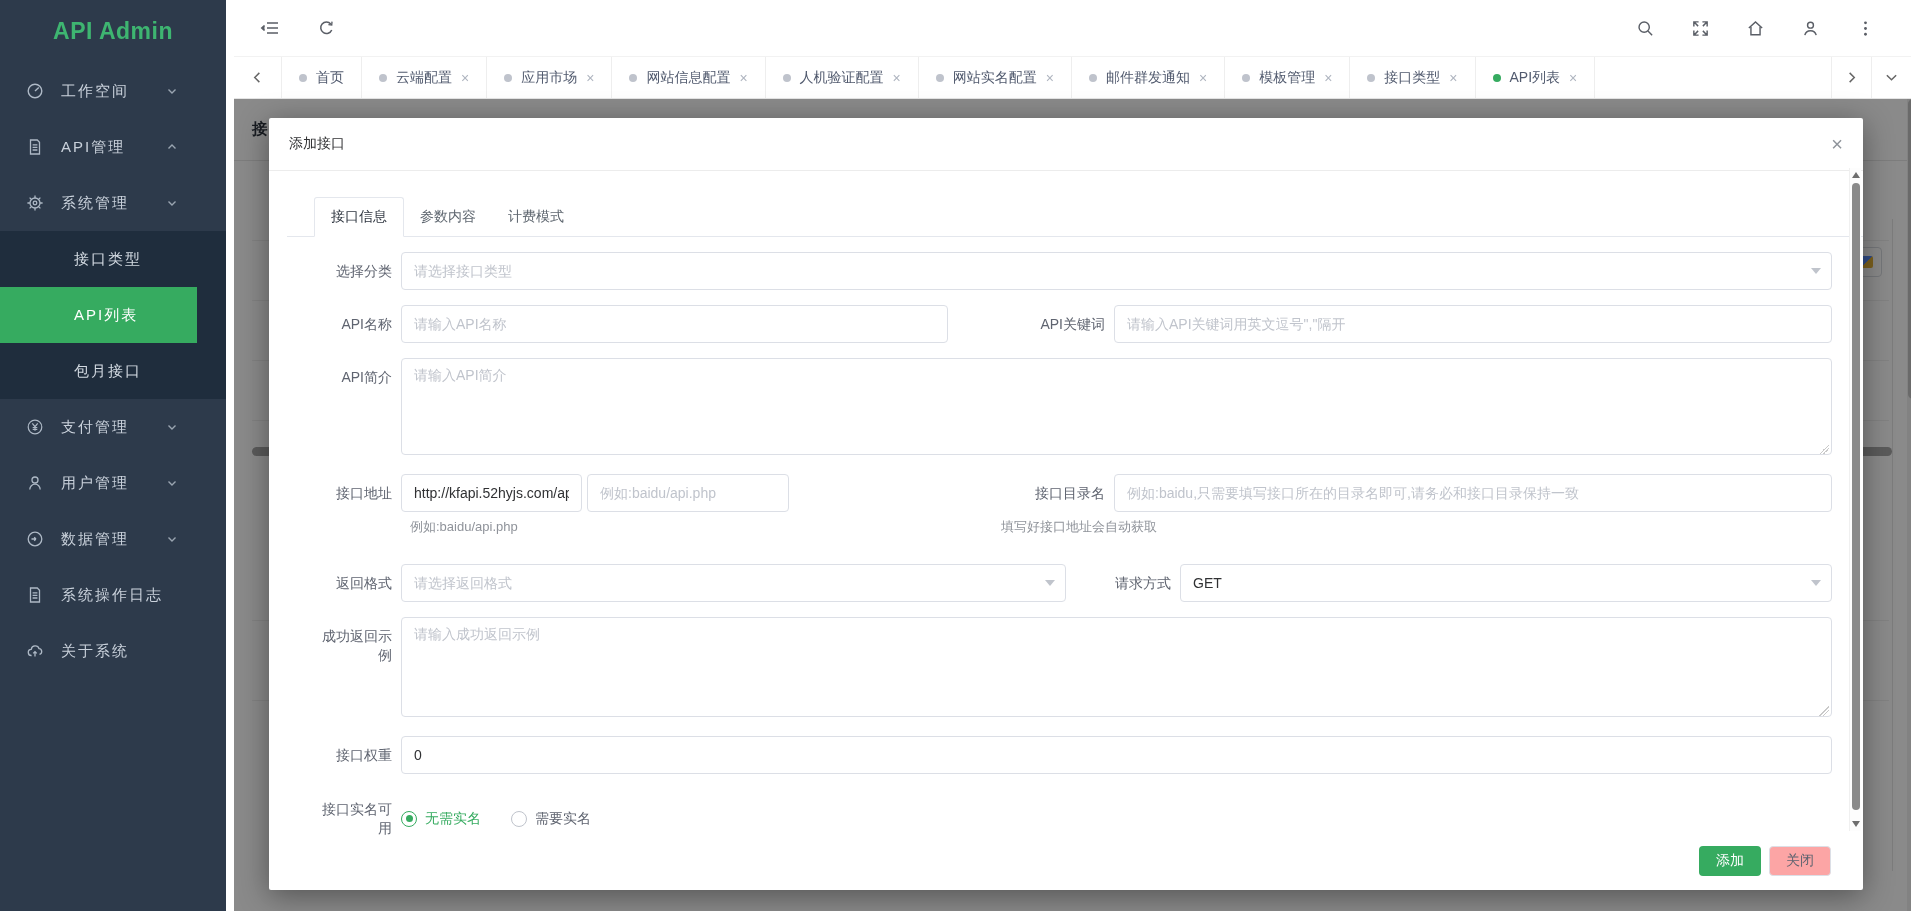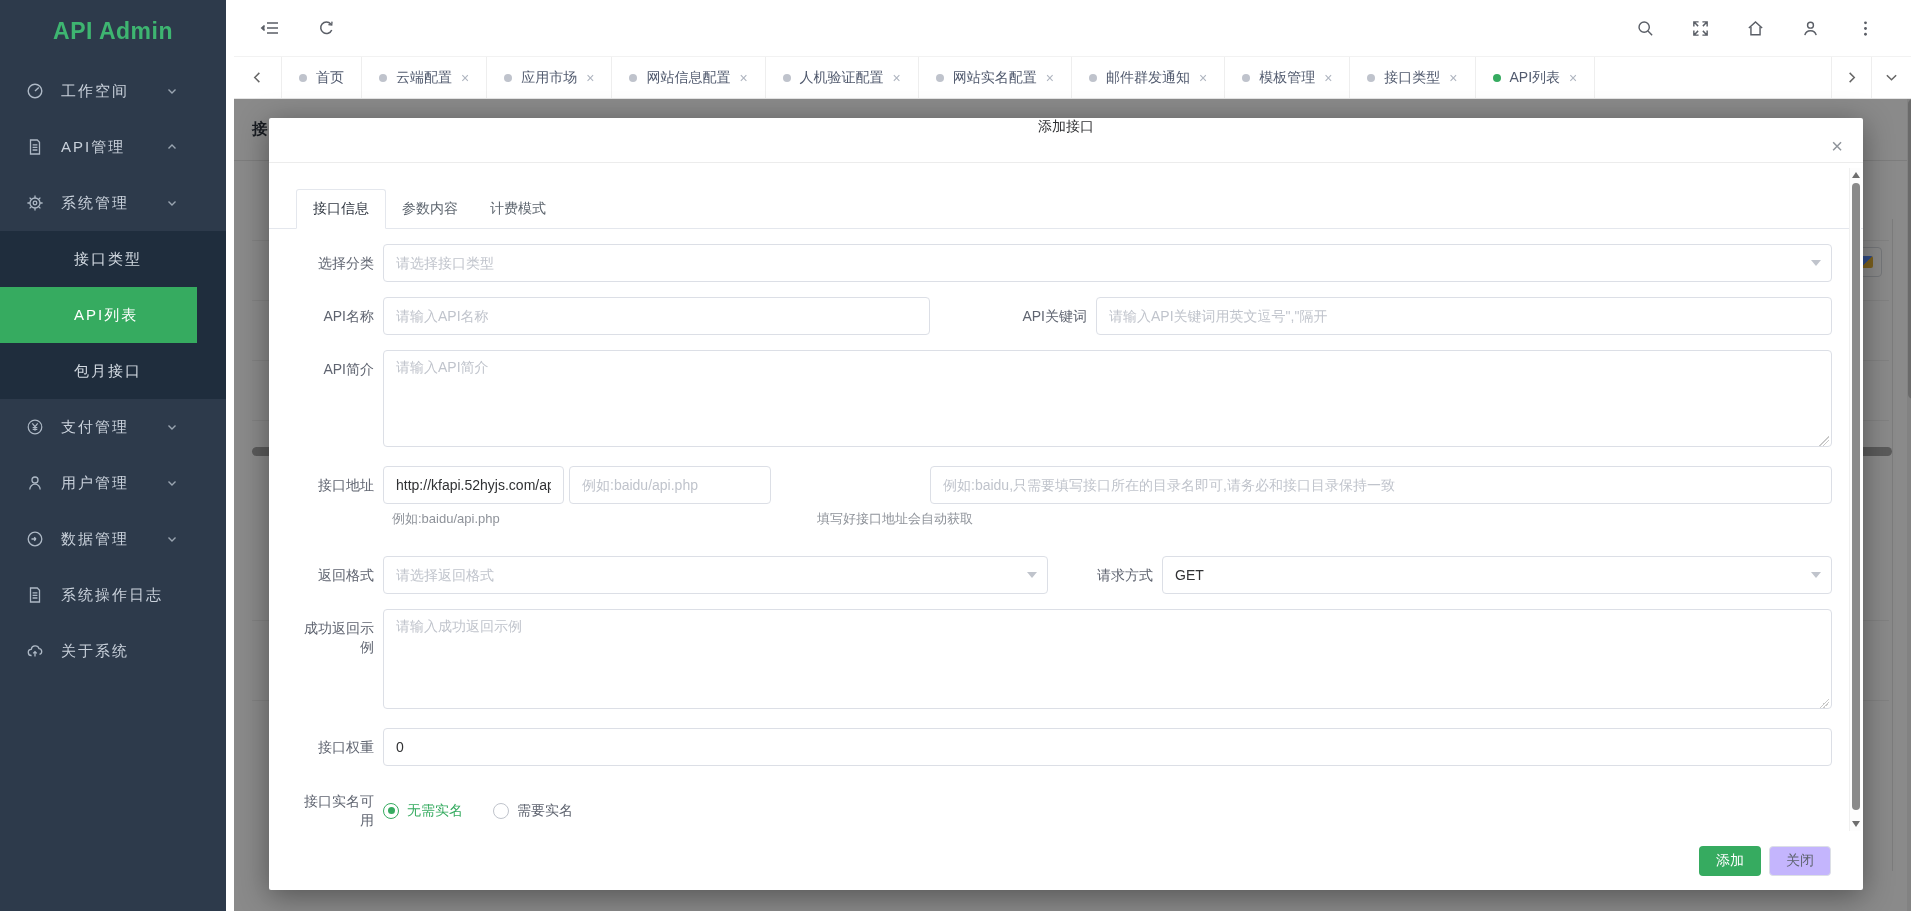--- a/index.html
+++ b/index.html
@@ -45,24 +45,24 @@
   .u-hscroll { position:absolute; left:18px; width:1640px; top:348px; height:9px; border-radius:5px; background:#a8a8a8; }
   .u-iconbtn { position:absolute; left:1618px; top:148px; width:30px; height:30px; border:1px solid #d9dce1; border-radius:4px; background:#fff; display:flex; align-items:center; justify-content:center; }
   .u-iconbtn i { display:block; width:12px; height:12px; background:linear-gradient(135deg,#5b8ff9 50%,#e8b339 50%); border-radius:2px; }
   .u-vscroll { position:absolute; right:0; top:0; bottom:0; width:12px; background:#f1f1f1; }
   .u-vscroll i { position:absolute; left:1px; right:1px; top:0; height:300px; background:#c4c4c4; border-radius:5px; display:block; }
 
   .overlay { position:absolute; inset:0; background:rgba(0,0,0,0.46); }
 
   
   .modal { position:absolute; left:35px; top:19px; width:1594px; height:772px; background:#fff; border-radius:2px; box-shadow:0 6px 30px rgba(0,0,0,.4); }
-  .md-head { height:45px; border-bottom:1px solid #ececec; display:flex; align-items:center; padding:0 20px;flex-direction:column; }
+  .md-head { height:53px; border-bottom:1px solid #ececec; display:flex; align-items:center; padding:0 20px; }
   .md-title { font-size:14px; color:#303133; }
   .md-x { margin-left:auto; font-size:20px; color:#8f949b; cursor:pointer; line-height:1; }
-  .md-body { position:relative; height:665px; overflow:hidden; }
+  .md-body { position:relative; height:665px; overflow:hidden;margin-left:18px; }
   .mtabs { display:flex; margin:26px 0 0 27px; height:40px; position:relative; }
   .mtabs::after { content:""; position:absolute; left:-27px; right:-31px; bottom:0; height:1px; background:#e4e7ed; }
   .mtab { padding:0 16px; display:flex; align-items:center; font-size:14px; color:#5f6770; cursor:pointer; position:relative; z-index:1; }
   .mtab.active { background:#fff; border:1px solid #e4e7ed; border-bottom:1px solid #fff; border-radius:3px 3px 0 0; color:#2f3640; }
   .form { padding:15px 31px 0 27px; }
   .row { display:flex; margin-bottom:15px; }
   .lbl { width:78px; text-align:right; margin-right:9px; font-size:14px; color:#5f6470; line-height:19px; padding-top:10px; }
   .lbl2 { width:157px; text-align:right; margin-right:9px; font-size:14px; color:#5f6470; line-height:19px; padding-top:10px; }
   .lbl2.narrow { width:105px; }
   .flex1 { flex:1; }
@@ -93,21 +93,21 @@
   .md-scroll { position:absolute; right:2px; top:50px; height:663px; width:12px; background:#fdfdfd; border-left:1px solid #f0f0f0; }
   .sb-up { position:absolute; top:2px; left:1px; width:10px; height:10px; }
   .sb-up::after { content:""; position:absolute; left:1px; top:2px; border-left:4px solid transparent; border-right:4px solid transparent; border-bottom:6px solid #6f6f6f; }
   .sb-down { position:absolute; bottom:2px; left:1px; width:10px; height:10px; }
   .sb-down::after { content:""; position:absolute; left:1px; top:2px; border-left:4px solid transparent; border-right:4px solid transparent; border-top:6px solid #6f6f6f; }
   .sb-thumb { position:absolute; top:15px; bottom:21px; left:2px; width:8px; border-radius:5px; background:#8a8a8a; }
 
   .md-foot { position:absolute; left:0; right:0; bottom:0; height:58px; display:flex; justify-content:flex-end; align-items:flex-start; padding:14px 32px 0 0; gap:8px; }
   .btn { height:30px; padding:0 16px; border-radius:4px; font-size:14px; cursor:pointer; display:flex; align-items:center; border:1px solid transparent; font-family:inherit; }
   .btn.green { background:#36ab60; color:#fff; }
-  .btn.plain { background:#c4b5fd; border-color:#dcdfe6; color:#5f6470; }
+  .btn.plain { background:#fca5a5; border-color:#dcdfe6; color:#5f6470; }
 
   svg { display:block; }
 </style>
 </head>
 <body>
 
 <div class="app">
 
   <aside class="sidebar">
     <div class="logo">API Admin</div>
@@ -426,20 +426,21 @@
 
             <div class="row" style="margin-bottom:28px">
               <div class="lbl">接口地址</div>
               <div class="w613">
                 <div class="url-pair">
                   <input class="inp u1" value="http://kfapi.52hyjs.com/api/" style="">
                   <input class="inp u2" placeholder="例如:baidu/api.php" style="">
                 </div>
                 <div class="helper">例如:baidu/api.php</div>
               </div>
+              <div class="lbl2">接口目录名</div>
               <div class="flex1">
                 <input class="inp" placeholder="例如:baidu,只需要填写接口所在的目录名即可,请务必和接口目录保持一致" style="">
                 <div class="helper pull">填写好接口地址会自动获取</div>
               </div>
             </div>
 
             <div class="row">
               <div class="lbl">返回格式</div>
               <div class="w665 sel-wrap">
                 <input class="inp" readonly="" placeholder="请选择返回格式" style="">

